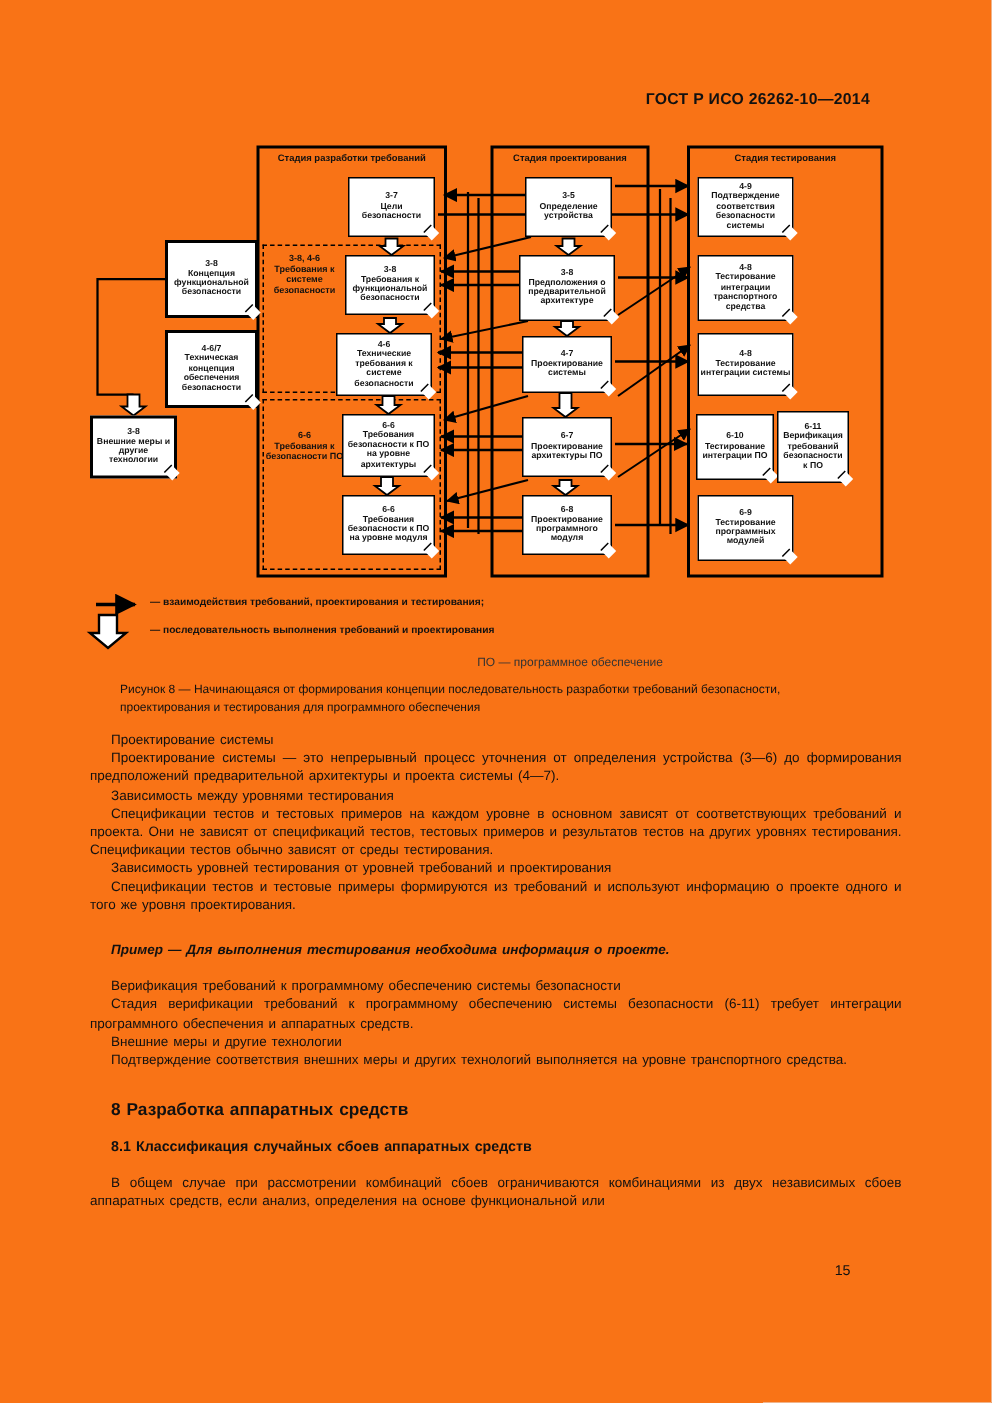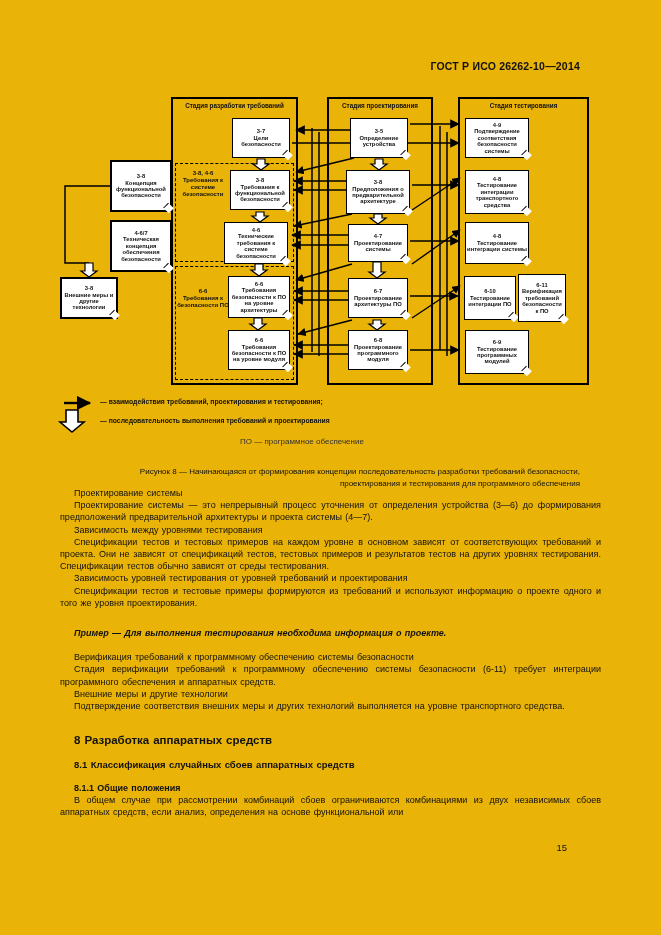--- a/index.html
+++ b/index.html
@@ -1,34 +1,34 @@
 <!DOCTYPE html>
 <html><head>
 <meta charset="utf-8">
 <style>
   html,body{margin:0;padding:0;background:#e8e8e8}
-  .page{position:relative;width:661px;height:935px;background:#eab308;margin:0 auto;
+  .page{position:relative;width:661px;height:935px;background:#f97316;margin:0 auto;
         font-family:"Liberation Sans",sans-serif;color:#111;overflow:hidden}
   .std-header{position:absolute;top:60px;left:280px;width:300px;text-align:right;
         font-weight:bold;font-size:10.5px;letter-spacing:.2px}
   
   .stage{position:absolute;border:2px solid #000;box-sizing:border-box;background:transparent;z-index:1}
   .stage-title{position:absolute;top:3px;left:0;right:0;text-align:center;font-weight:bold;font-size:6.3px}
   .doc{position:absolute;background:#fff;border:1.3px solid #000;box-sizing:border-box;
        display:flex;flex-direction:column;align-items:center;justify-content:center;
        text-align:center;font-size:5.8px;line-height:6.4px;font-weight:bold;padding:1px;z-index:3;overflow:visible}
   .doc::after{content:"";position:absolute;right:-2px;bottom:-2px;width:7px;height:7px;
        background:#fff;border-top:1.2px solid #000;transform:rotate(-45deg)}
   .heavy{border-width:2px}
   .dash{position:absolute;border:1.2px dashed #000;box-sizing:border-box;z-index:1}
   .grouplbl{position:absolute;z-index:2;font-weight:bold;font-size:6px;line-height:7px;text-align:center}
   .arr-layer{position:absolute;left:55px;top:90px;width:545px;height:360px;z-index:2}
   .legend-text{position:absolute;font-size:6.8px;font-weight:bold;z-index:2}
-  .abbrev{position:absolute;left:240px;top:437px;width:220px;text-align:left;font-size:8px;color:#333}
-  .caption{position:absolute;left:80px;top:466px;width:500px;text-align:right;font-size:8px;line-height:11.5px}
+  .abbrev{position:absolute;left:222px;top:437px;width:220px;text-align:right;font-size:8px;color:#333}
+  .caption{position:absolute;left:80px;top:454px;width:500px;text-align:left;font-size:8px;line-height:11.5px}
   
   .textcol{position:absolute;left:60px;top:487px;width:541px;font-size:9px;line-height:12.2px;
        text-align:justify;word-spacing:.8px}
   .textcol p{margin:0;text-indent:14px}
   .example{font-weight:bold;font-style:italic;margin:18px 0 12px !important}
   .h8{font-size:11.5px;font-weight:bold;margin:22px 0 13px !important;text-align:left}
   .h81{font-size:9.5px;font-weight:bold;margin:0 0 10px !important;text-align:left}
   .h811{font-size:9px;font-weight:bold;margin:0 !important;text-align:left}
   .pageno{position:absolute;left:522px;top:842px;width:45px;text-align:right;font-size:9.5px}
 </style>
@@ -209,18 +209,17 @@
     <p>Спецификации тестов и тестовых примеров на каждом уровне в основном зависят от соответствующих требований и проекта. Они не зависят от спецификаций тестов, тестовых примеров и результатов тестов на других уровнях тестирования. Спецификации тестов обычно зависят от среды тестирования.</p>
     <p>Зависимость уровней тестирования от уровней требований и проектирования</p>
     <p>Спецификации тестов и тестовые примеры формируются из требований и используют информацию о проекте одного и того же уровня проектирования.</p>
     <p class="example">Пример — Для выполнения тестирования необходима информация о проекте.</p>
     <p>Верификация требований к программному обеспечению системы безопасности</p>
     <p>Стадия верификации требований к программному обеспечению системы безопасности (6-11) требует интеграции программного обеспечения и аппаратных средств.</p>
     <p>Внешние меры и другие технологии</p>
     <p>Подтверждение соответствия внешних меры и других технологий выполняется на уровне транспортного средства.</p>
     <p class="h8">8 Разработка аппаратных средств</p>
     <p class="h81">8.1 Классификация случайных сбоев аппаратных средств</p>
-    <p class="h811">8.1.1 Общие положения</p>
     <p>В общем случае при рассмотрении комбинаций сбоев ограничиваются комбинациями из двух независимых сбоев аппаратных средств, если анализ, определения на основе функциональной или</p>
   </div>
 
   <div class="pageno">15</div>
 </div>
 
 </body></html>

